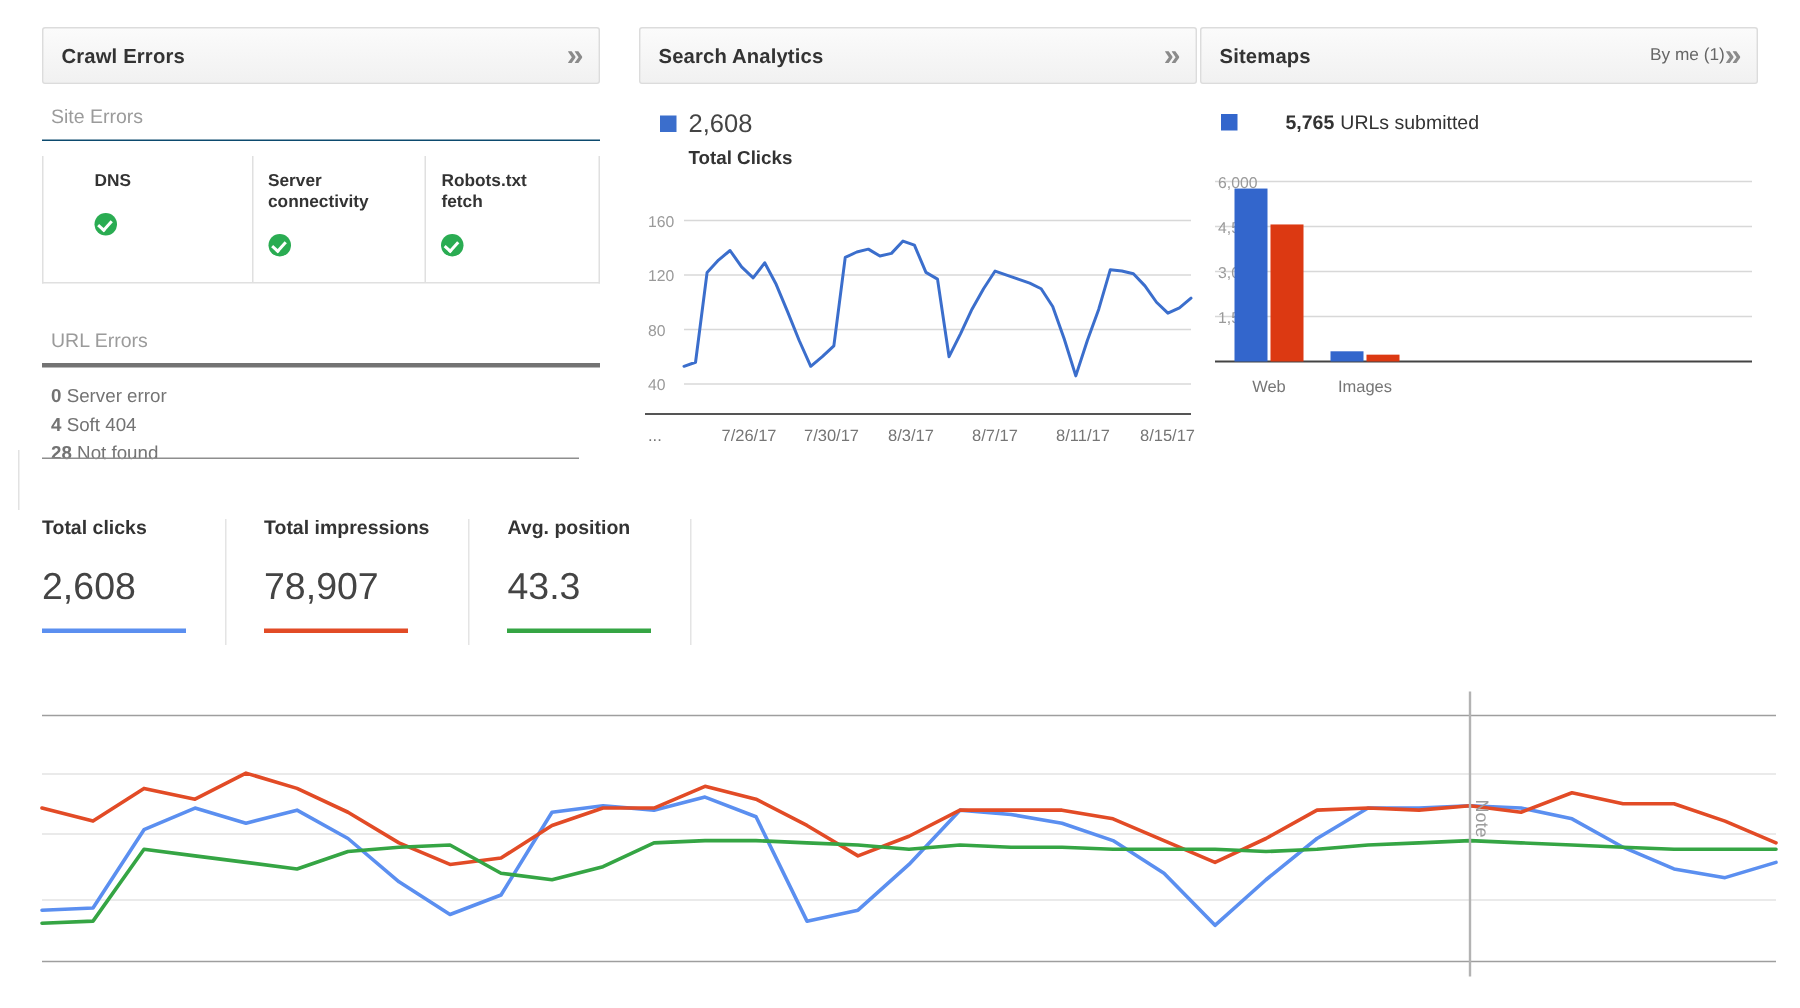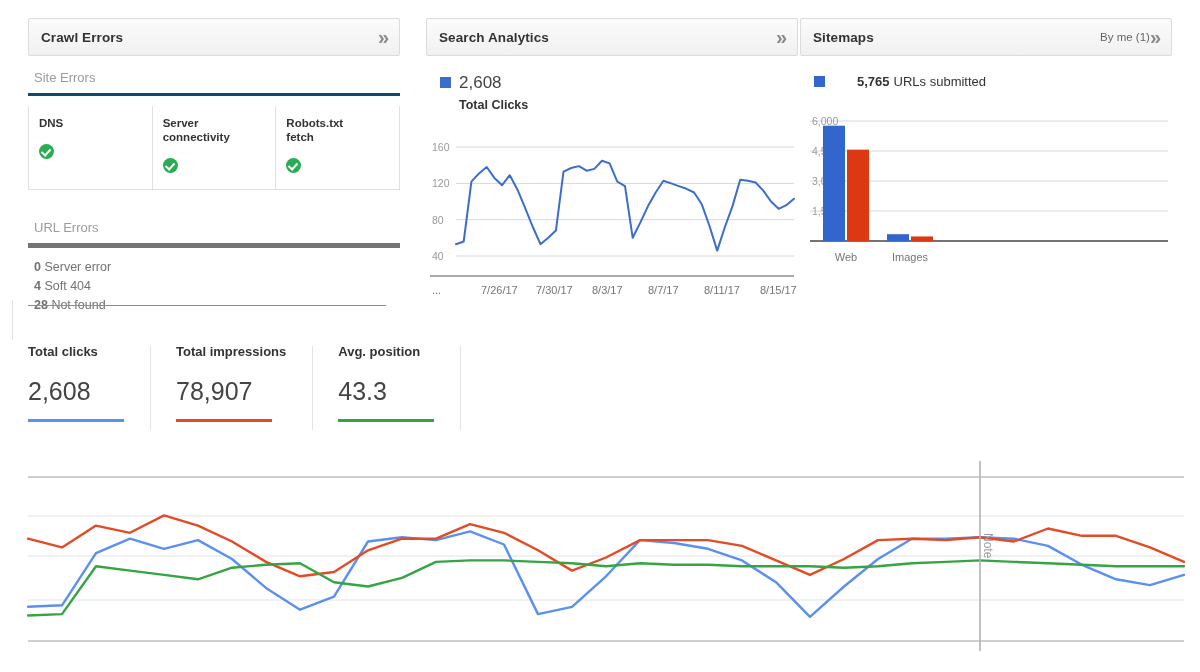--- a/index.html
+++ b/index.html
@@ -38,25 +38,26 @@
   .chev {
     color: #8b8b8b; font-size: 20px; line-height: 1;
     font-weight: bold; cursor: pointer; user-select: none;
   }
 
   .panel-body { padding: 0; }
 
   
   .sec-label {
     font-size: 13px; color: #9b9b9b; padding: 14px 2px 8px 6px;
-    border-bottom: 3px solid #0c4a6e;
+    border-bottom: 1px solid #0c4a6e;
   }
   .site-err-table {
     display: flex; border: 1px solid #e0e0e0; border-top: none;
     margin-top: 10px;
+    padding-left: 24px;
   }
   .site-err-cell {
     flex: 1 1 0; padding: 10px 10px 12px 10px;
     border-right: 1px solid #e0e0e0; min-height: 72px;
   }
   .site-err-cell:last-child { border-right: none; }
   .site-err-name {
     font-size: 11.5px; font-weight: bold; color: #333; line-height: 14px;
     max-width: 86px;
   }
@@ -64,21 +65,21 @@
     margin-top: 14px; width: 15px; height: 15px; border-radius: 50%;
     background: #2aac52; position: relative; display: inline-block;
   }
   .ok-badge::after {
     content: ""; position: absolute; left: 4px; top: 3px;
     width: 4px; height: 7px; border: solid #fff;
     border-width: 0 2px 2px 0; transform: rotate(42deg);
   }
   .sec-label2 {
     font-size: 13px; color: #9b9b9b; padding: 30px 2px 8px 6px;
-    border-bottom: 5px solid #737373;
+    border-bottom: 3px solid #737373;
   }
   .url-err-list { padding: 10px 0 0 6px; }
   .url-err-row { font-size: 12.5px; color: #737373; line-height: 19px; }
   .url-err-row b { font-weight: bold; }
 
   
   .legend-block { padding: 18px 0 0 14px; }
   .legend-row { display: flex; align-items: center; line-height: 1; }
   .legend-sq { width: 11px; height: 11px; margin-right: 8px; flex: none; }
   .legend-big { font-size: 17px; color: #444; }

